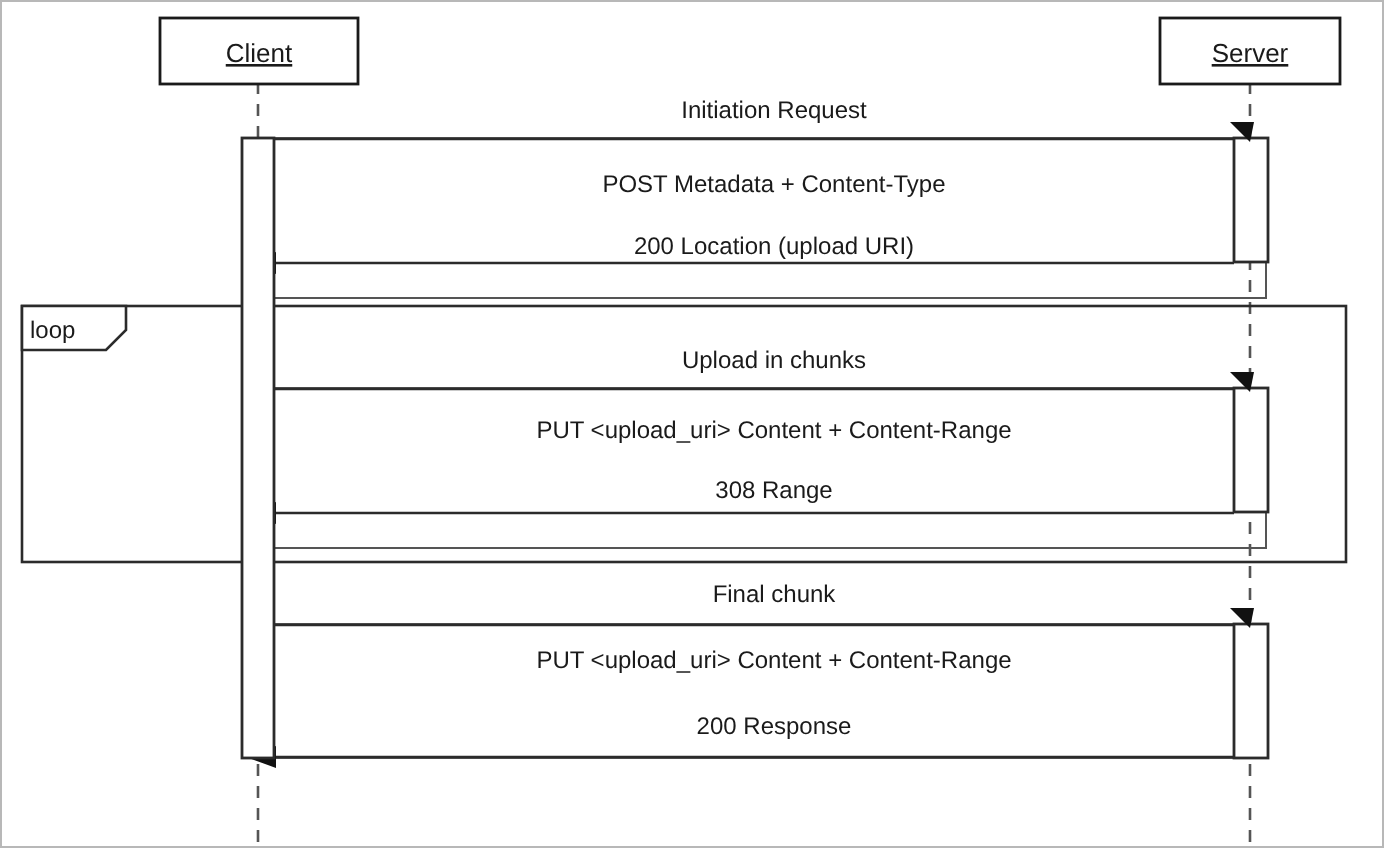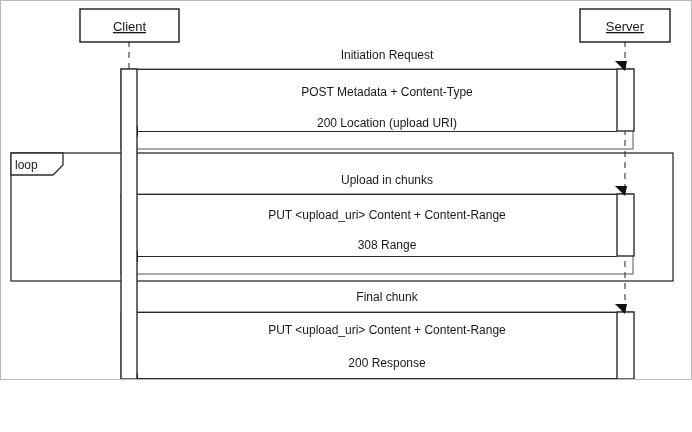--- a/index.html
+++ b/index.html
@@ -7,21 +7,21 @@
     margin: 0;
     padding: 0;
     background: #ffffff;
   }
   body {
     font-family: "Liberation Sans", sans-serif;
   }
   #canvas {
     position: relative;
     width: 692px;
-    height: 380px;
+    height: 424px;
     background: #ffffff;
     box-sizing: border-box;
     border: 1px solid #b8b8b8;
     overflow: hidden;
   }
   #svg-diagram {
     position: absolute;
     left: 0;
     top: 0;
     width: 692px;

